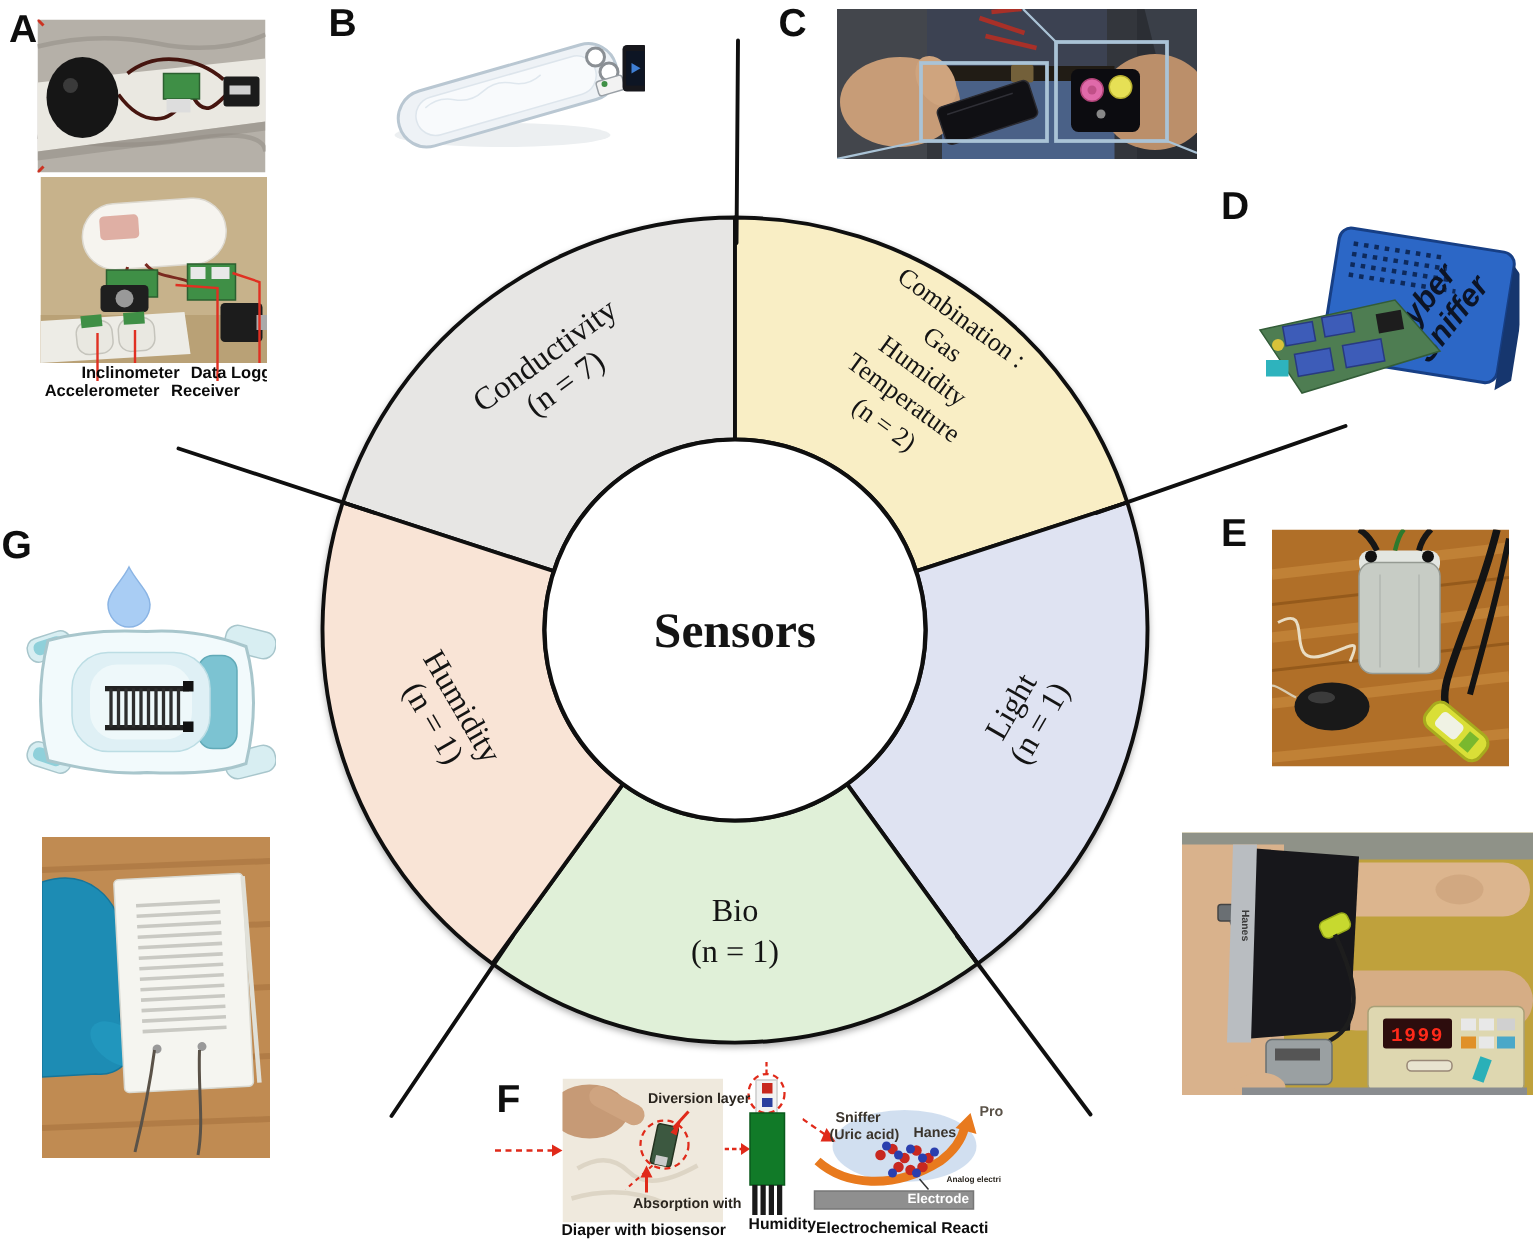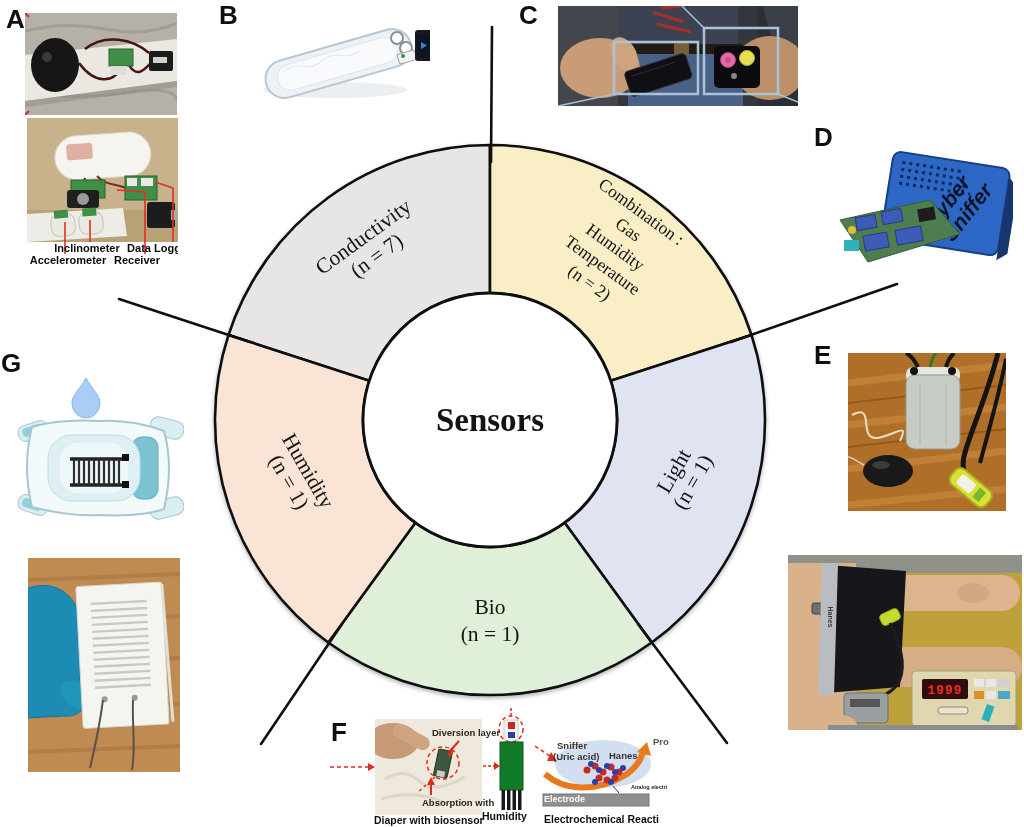--- a/index.html
+++ b/index.html
@@ -1,21 +1,21 @@
 <!DOCTYPE html>
 <html><head>
 <meta charset="utf-8">
 <style>
   html,body{margin:0;padding:0;background:#fff;}
   #fig{position:relative;width:1024px;height:827px;background:#fff;overflow:hidden;
        font-family:"Liberation Sans",sans-serif;}
   .abs{position:absolute;}
   .letter{position:absolute;font:700 26px "Liberation Sans",sans-serif;color:#0e0e0e;}
   .flab{position:absolute;font:700 9.5px "Liberation Sans",sans-serif;color:#2a251e;white-space:nowrap;margin-left:24px;}
-  .fcap{position:absolute;font:700 10.5px "Liberation Sans",sans-serif;color:#0e0e0e;white-space:nowrap;text-align:left;}
+  .fcap{position:absolute;font:700 10.5px "Liberation Sans",sans-serif;color:#0e0e0e;white-space:nowrap;text-align:right;}
   .ring{filter:drop-shadow(0 2px 2px rgba(0,0,0,.30));}
   svg{display:block;}
   .donut-text{font-family:"Liberation Serif",serif;fill:#141414;}
 </style>
 </head>
 <body>
 
 <div id="fig">
 
   <svg class="abs" style="left:0;top:0" width="1024" height="827" viewBox="0 0 1024 827">

